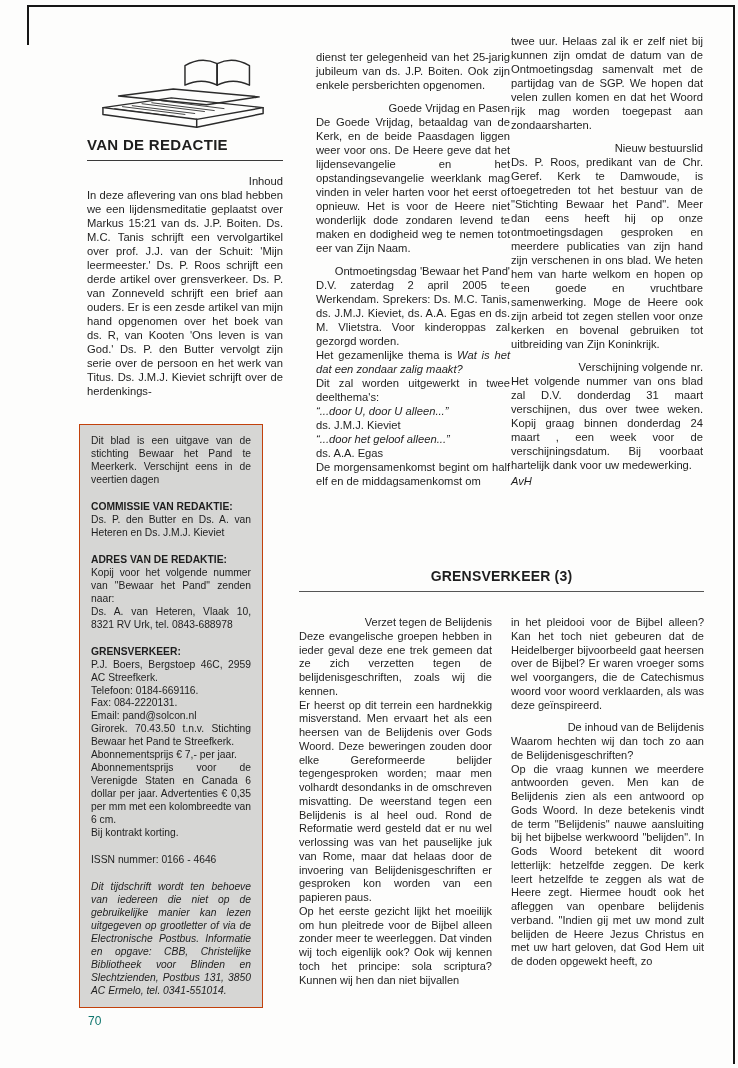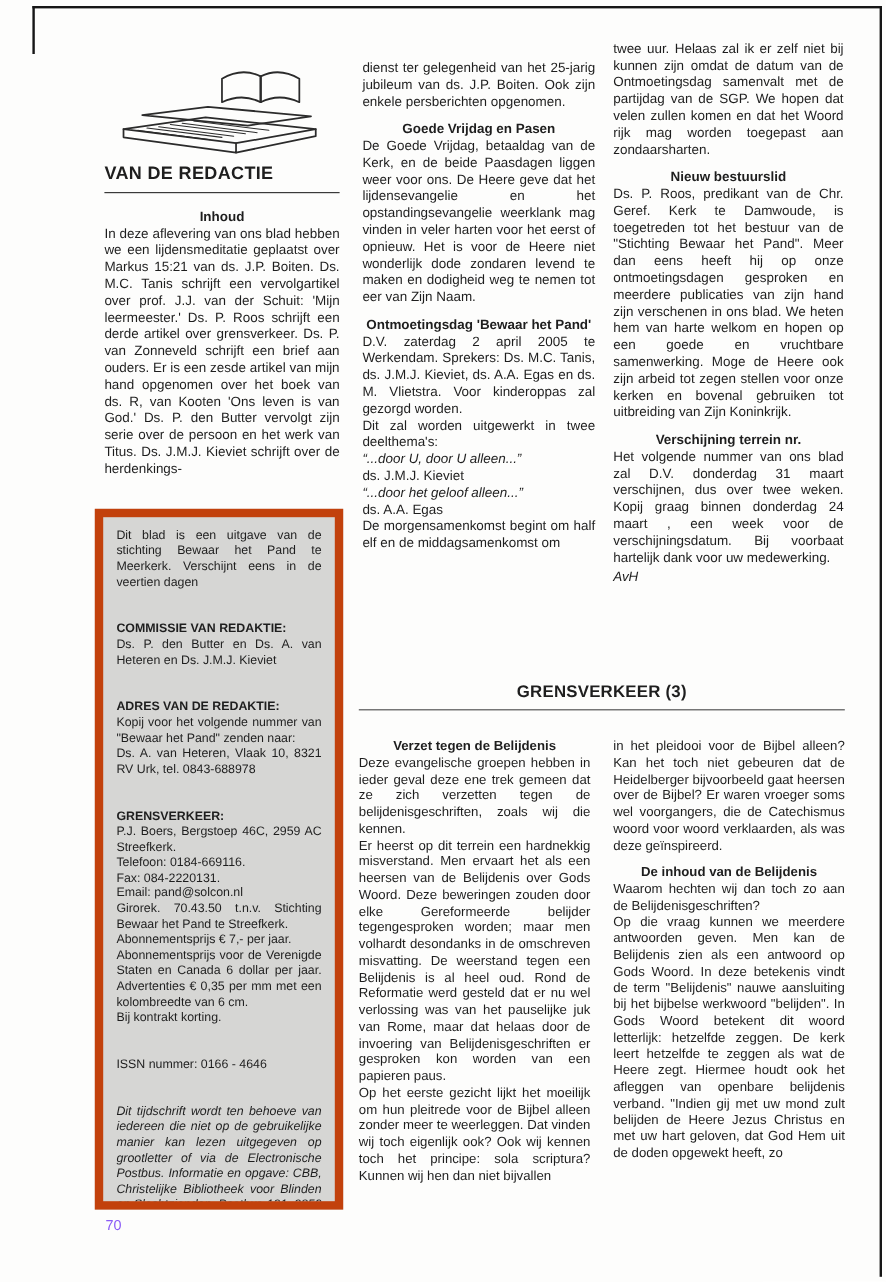--- a/index.html
+++ b/index.html
@@ -9,50 +9,50 @@
     font-family:"Liberation Sans", sans-serif;
     color:#1e1e1e;
   }
   .page{position:absolute;inset:0;background:#fdfdfc;overflow:hidden;}
   .scan-top{position:absolute;top:5px;left:27px;right:3px;height:2px;background:#161616;}
   .scan-right{position:absolute;top:5px;right:3px;width:2px;bottom:4px;background:#161616;}
   .scan-left{position:absolute;top:5px;left:27px;width:2px;height:40px;background:#161616;}
 
   .col{position:absolute;width:194px;font-size:11.2px;line-height:1.25;text-align:justify;}
   #col-left{left:87px;top:46px;width:196px;}
-  #col-mid{left:302px;top:50px;}
+  #col-mid{left:316px;top:50px;}
   #col-right{left:511px;top:34px;width:192px;}
 
   p{margin:0;}
-  .h-run{font-weight:bold;margin-top:9px;text-align:center;}
+  .h-run{font-weight:normal;margin-top:9px;text-align:right;}
   .italic{font-style:italic;}
   .sig{font-style:italic;margin-top:2px;}
 
   .illus{height:84px;margin:4px 0 2px 2px;}
   .sec-title{font-size:15px;font-weight:bold;letter-spacing:.3px;margin:2px 0 0;text-align:left;}
   .rule{height:1.5px;background:#3a3a3a;margin-top:5px;}
   #col-left .h-run{margin-top:13px;}
 
   .infobox{
-    position:absolute;left:79px;top:424px;width:207px;height:584px;
-    box-sizing:border-box;background:#d6d6d4;border:7px solid #c2410c;
+    position:absolute;left:79px;top:424px;width:184px;height:584px;
+    box-sizing:border-box;background:#d6d6d4;border:1px solid #c2410c;
     padding:10px 11px;font-size:10.3px;line-height:1.26;text-align:justify;
     overflow:hidden;
   }
-  .infobox .gap{margin-top:26px;}
+  .infobox .gap{margin-top:14px;}
   .bx-h{font-weight:bold;text-align:left;}
 
   .grens{position:absolute;left:299px;top:568px;width:405px;}
   .grens-title{font-size:14px;font-weight:bold;letter-spacing:.2px;margin:0;text-align:center;}
   .grens .rule{margin-top:7px;height:1px;background:#555;}
   .grens-cols{display:flex;gap:19px;margin-top:24px;}
   .gcol{width:194px;font-size:11px;line-height:1.25;text-align:justify;}
   .gcol .h-run.first{margin-top:0;}
 
-  .pagenum{position:absolute;left:88px;top:1014px;font-size:12px;color:#8b5cf6;}
+  .pagenum{position:absolute;left:88px;top:1014px;font-size:12px;color:#0f766e;}
 </style>
 </head>
 <body>
 
 <div class="page">
   <div class="scan-top"></div>
   <div class="scan-right"></div>
   <div class="scan-left"></div>
 
   <div class="col" id="col-left">
@@ -102,33 +102,34 @@
     <p class="gap">ISSN nummer: 0166 - 4646</p>
     <p class="gap italic">Dit tijdschrift wordt ten behoeve van iedereen die niet op de gebruikelijke manier kan lezen uitgegeven op grootletter of via de Electronische Postbus. Informatie en opgave: CBB, Christelijke Bibliotheek voor Blinden en Slechtzienden, Postbus 131, 3850 AC Ermelo, tel. 0341-551014.</p>
   </div>
 
   <div class="col" id="col-mid">
     <p>dienst ter gelegenheid van het 25-jarig jubileum van ds. J.P. Boiten. Ook zijn enkele persberichten opgenomen.</p>
     <p class="h-run">Goede Vrijdag en Pasen</p>
     <p>De Goede Vrijdag, betaaldag van de Kerk, en de beide Paasdagen liggen weer voor ons. De Heere geve dat het lijdensevangelie en het opstandingsevangelie weerklank mag vinden in veler harten voor het eerst of opnieuw. Het is voor de Heere niet wonderlijk dode zondaren levend te maken en dodigheid weg te nemen tot eer van Zijn Naam.</p>
     <p class="h-run">Ontmoetingsdag 'Bewaar het Pand'</p>
     <p>D.V. zaterdag 2 april 2005 te Werkendam. Sprekers: Ds. M.C. Tanis, ds. J.M.J. Kieviet, ds. A.A. Egas en ds. M. Vlietstra. Voor kinderoppas zal gezorgd worden.</p>
+    <p><span>Het gezamenlijke thema is </span><span class="italic">Wat is het dat een zondaar zalig maakt?</span></p>
     <p>Dit zal worden uitgewerkt in twee deelthema's:</p>
     <p class="italic">“...door U, door U alleen...”</p>
     <p>ds. J.M.J. Kieviet</p>
     <p class="italic">“...door het geloof alleen...”</p>
     <p>ds. A.A. Egas</p>
     <p>De morgensamenkomst begint om half elf en de middagsamenkomst om</p>
   </div>
 
   <div class="col" id="col-right">
     <p>twee uur. Helaas zal ik er zelf niet bij kunnen zijn omdat de datum van de Ontmoetingsdag samenvalt met de partijdag van de SGP. We hopen dat velen zullen komen en dat het Woord rijk mag worden toegepast aan zondaarsharten.</p>
     <p class="h-run">Nieuw bestuurslid</p>
     <p>Ds. P. Roos, predikant van de Chr. Geref. Kerk te Damwoude, is toegetreden tot het bestuur van de "Stichting Bewaar het Pand". Meer dan eens heeft hij op onze ontmoetingsdagen gesproken en meerdere publicaties van zijn hand zijn verschenen in ons blad. We heten hem van harte welkom en hopen op een goede en vruchtbare samenwerking. Moge de Heere ook zijn arbeid tot zegen stellen voor onze kerken en bovenal gebruiken tot uitbreiding van Zijn Koninkrijk.</p>
-    <p class="h-run">Verschijning terrein nr.</p>
+    <p class="h-run">Verschijning volgende nr.</p>
     <p>Het volgende nummer van ons blad zal D.V. donderdag 31 maart verschijnen, dus over twee weken. Kopij graag binnen donderdag 24 maart , een week voor de verschijningsdatum. Bij voorbaat hartelijk dank voor uw medewerking.</p>
     <p class="sig">AvH</p>
   </div>
 
   <div class="grens">
     <h2 class="grens-title">GRENSVERKEER (3)</h2>
     <div class="rule"></div>
     <div class="grens-cols">
       <div class="gcol">
         <p class="h-run first">Verzet tegen de Belijdenis</p>

